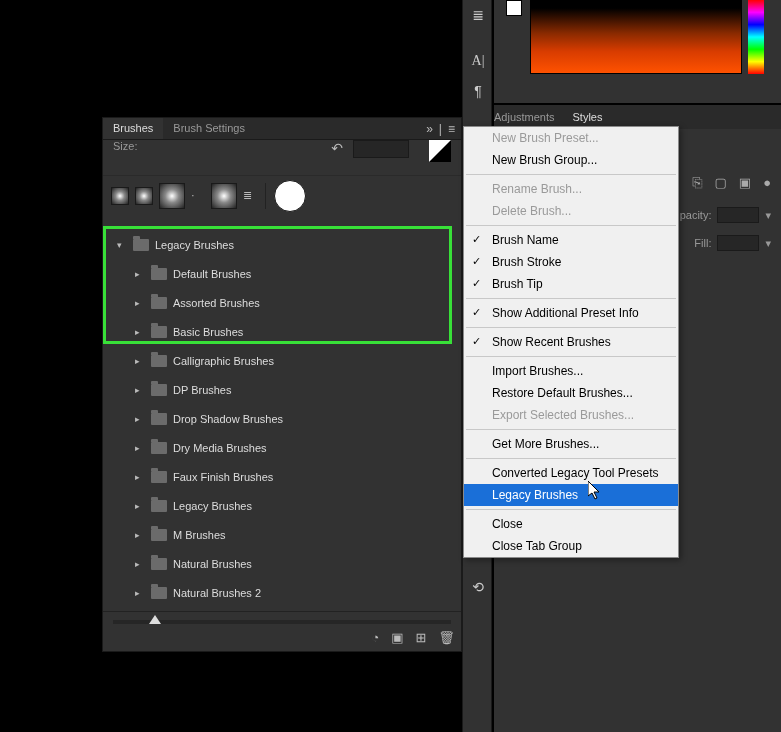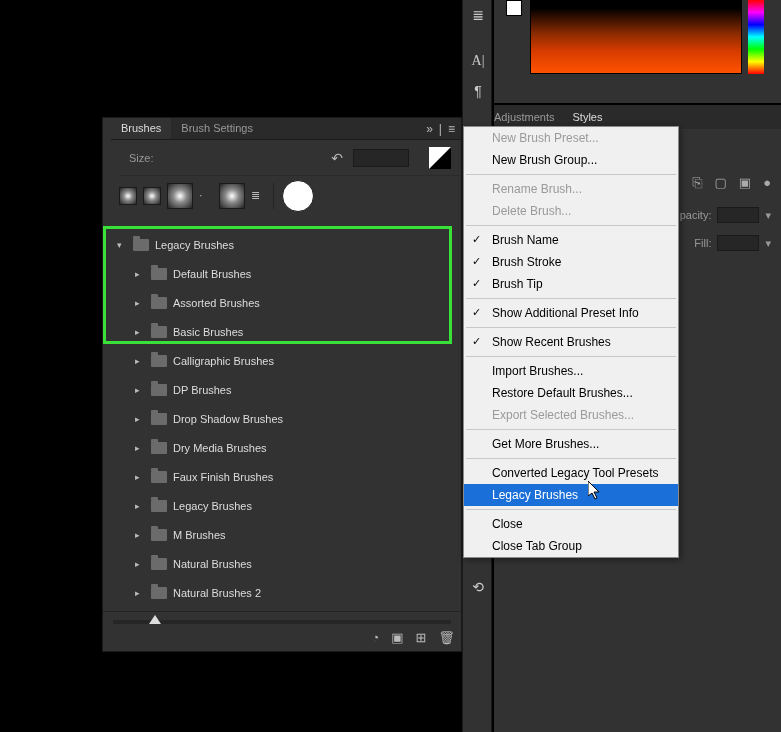--- a/index.html
+++ b/index.html
@@ -1,25 +1,25 @@
 <!DOCTYPE html>
 <html><head>
 <meta charset="utf-8">
 <style>
 * { margin: 0; padding: 0; box-sizing: border-box; font-family: Tahoma, Arial, sans-serif; }
 body { background: #000; width: 781px; height: 732px; position: relative; overflow: hidden; }
 .workspace { position: absolute; inset: 0; background: #000; }
 
 
-.brushes-panel { position: absolute; left: 102px; top: 117px; width: 360px; height: 535px; background: #323232; border: 1px solid #1a1a1a; padding-left: 8px; }
+.brushes-panel { position: absolute; left: 102px; top: 117px; width: 360px; height: 535px; background: #323232; border: 1px solid #1a1a1a; }
 .panel-tabs { display: flex; background: #2a2a2a; height: 22px; border-bottom: 1px solid #1a1a1a; }
 .panel-tab { padding: 4px 10px; font-size: 11px; color: #999; cursor: pointer; }
 .panel-tab.active { background: #323232; color: #ddd; }
 .panel-tabs .right { margin-left: auto; display: flex; align-items: center; padding-right: 6px; gap: 6px; color: #bbb; font-size: 12px; }
-.size-row { display: flex; align-items: center; height: 36px; padding: 0 10px; gap: 10px; border-bottom: 1px solid #2a2a2a; margin-left: 8px; }
+.size-row { display: flex; height: 36px; padding: 0 10px; gap: 10px; border-bottom: 1px solid #2a2a2a; }
 .size-label { font-size: 11px; color: #999; }
 .reset-icon { color: #bbb; font-size: 14px; margin-left: auto; }
 .size-input { width: 56px; height: 18px; background: #262626; border: 1px solid #1a1a1a; }
 .swatch { width: 22px; height: 22px; background: linear-gradient(135deg,#fff 48%,#000 52%); margin-left: 10px; }
 
 .brush-thumbs { display: flex; align-items: center; gap: 6px; padding: 6px 8px; height: 40px; }
 .thumb { width: 26px; height: 26px; background: radial-gradient(circle,#fff 0%,#888 40%,#222 100%); border: 1px solid #1a1a1a; }
 .thumb.sm { width: 18px; height: 18px; }
 .thumb.big { width: 32px; height: 32px; border-radius: 50%; background: #fff; }
 .vsep { width: 1px; height: 26px; background: #222; margin: 0 2px; }

